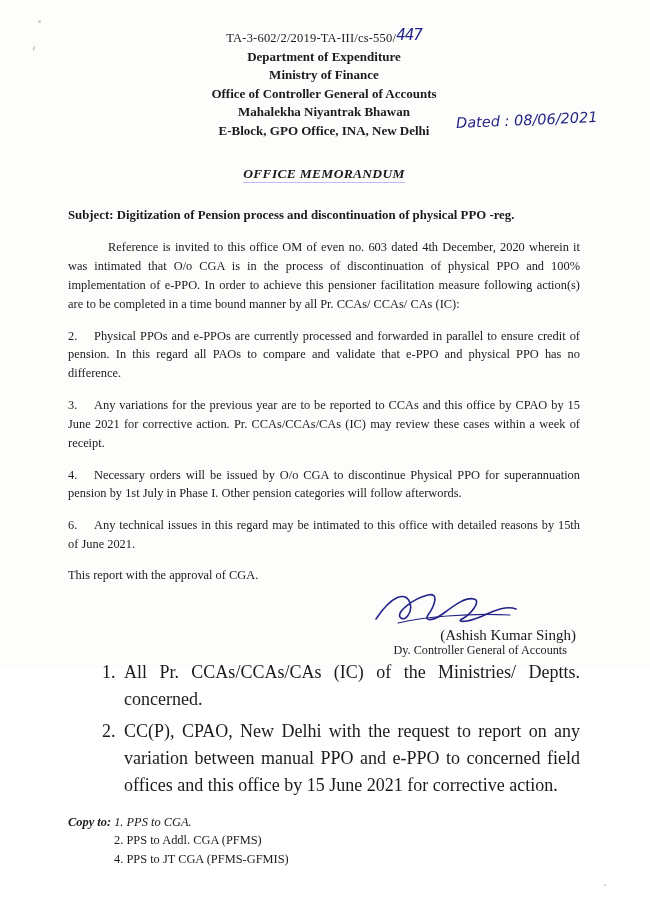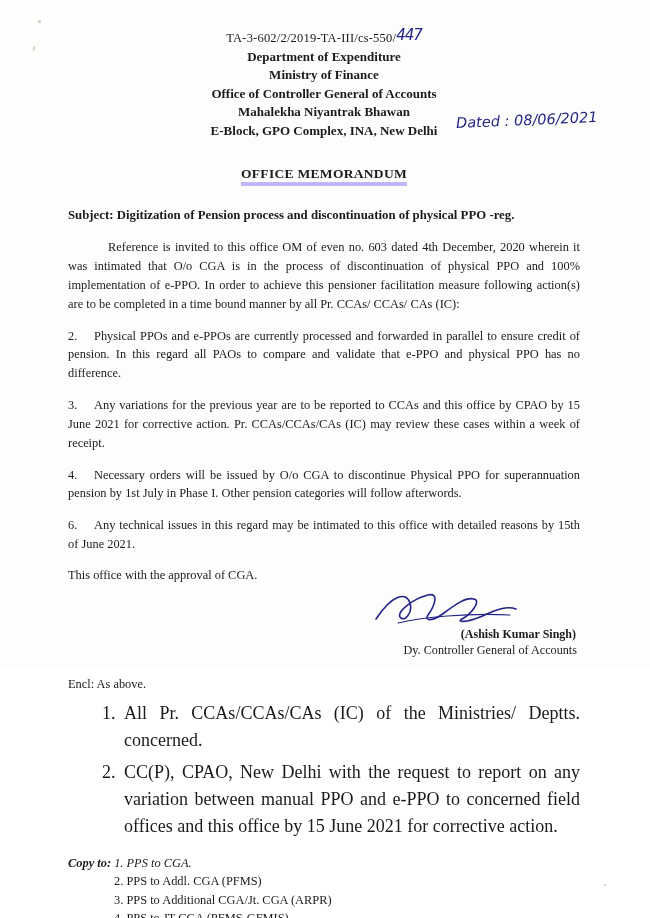--- a/index.html
+++ b/index.html
@@ -80,22 +80,23 @@
   }
 
   .om-title {
     text-align: center;
     font-weight: bold;
     font-size: 13.5px;
     margin: 26px 0 0 0;
     letter-spacing: .3px;
   }
   .om-title span {
-    border-bottom: 4px solid #c4b5fd;
+    border-bottom: 1px solid #c4b5fd;
     padding-bottom: 1px;
+    font-style: italic;
   }
 
   .subject {
     font-weight: bold;
     font-size: 12.8px;
     margin: 25px 0 0 0;
     line-height: 1.4;
   }
 
   p.para {
@@ -129,27 +130,27 @@
     position: absolute;
     right: 60px;
     top: 0;
     width: 150px;
     height: 40px;
   }
   .sign-name {
     position: absolute;
     right: 4px;
     top: 38px;
-    font-weight: bold;
-    font-size: 12px;
+    font-weight: normal;
+    font-size: 15px;
     white-space: nowrap;
   }
   .sign-desig {
     position: absolute;
-    right: 3px;
+    right: 13px;
     top: 54px;
     font-size: 12.2px;
     white-space: nowrap;
   }
 
   .encl {
     font-size: 12.4px;
     margin: 26px 0 0 0;
   }
   .to {
@@ -188,58 +189,56 @@
   <div class="content">
 
     <div class="ref-line">
       <span>TA-3-602/2/2019-TA-III/cs-550/</span><span class="ref-hand">447</span>
     </div>
 
     <div class="hdr">Department of Expenditure</div>
     <div class="hdr">Ministry of Finance</div>
     <div class="hdr">Office of Controller General of Accounts</div>
     <div class="hdr small">Mahalekha Niyantrak Bhawan</div>
-    <div class="hdr small">E-Block, GPO Complex, INA, New Delhi</div>
+    <div class="hdr small">E-Block, GPO Office, INA, New Delhi</div>
 
     <div class="dated">Dated : 08/06/2021</div>
 
     <div class="om-title"><span>OFFICE MEMORANDUM</span></div>
 
     <div class="subject">Subject: Digitization of Pension process and discontinuation of physical PPO -reg.</div>
 
     <p class="para"><span class="indent-first"></span><span>Reference is invited to this office OM of even no. 603 dated 4th December, 2020 wherein it was intimated that O/o CGA is in the process of discontinuation of physical PPO and 100% implementation of e-PPO. In order to achieve this pensioner facilitation measure following action(s) are to be completed in a time bound manner by all Pr. CCAs/ CCAs/ CAs (IC):</span></p>
 
     <p class="para"><span class="num">2.</span><span>Physical PPOs and e-PPOs are currently processed and forwarded in parallel to ensure credit of pension. In this regard all PAOs to compare and validate that e-PPO and physical PPO has no difference.</span></p>
 
     <p class="para"><span class="num">3.</span><span>Any variations for the previous year are to be reported to CCAs and this office by CPAO by 15 June 2021 for corrective action. Pr. CCAs/CCAs/CAs (IC) may review these cases within a week of receipt.</span></p>
 
     <p class="para"><span class="num">4.</span><span>Necessary orders will be issued by O/o CGA to discontinue Physical PPO for superannuation pension by 1st July in Phase I. Other pension categories will follow afterwords.</span></p>
 
 
     <p class="para"><span class="num">6.</span><span>Any technical issues in this regard may be intimated to this office with detailed reasons by 15th of June 2021.</span></p>
 
-    <div class="closing">This office with the approval of CGA.</div>
+    <div class="closing">This report with the approval of CGA.</div>
 
     <div class="sign-block">
       <svg class="sign-scribble" viewBox="0 0 150 40">
         <path d="M6,30 C22,6 36,2 40,14 C43,24 34,34 30,28 C27,23 42,10 58,6 C70,3 64,18 58,26 C54,32 62,33 74,24 C86,15 96,8 104,10 C112,12 100,26 92,30 C86,33 96,34 110,28 C124,22 136,16 146,20" fill="none" stroke="#23238a" stroke-width="1.6" stroke-linecap="round"></path>
         <path d="M28,34 C54,28 96,24 140,26" fill="none" stroke="#23238a" stroke-width="1.2" stroke-linecap="round"></path>
       </svg>
       <div class="sign-name">(Ashish Kumar Singh)</div>
       <div class="sign-desig">Dy. Controller General of Accounts</div>
     </div>
 
-    <div class="encl">Encl: As above.</div>
 
     <ol class="recipients">
       <li>All Pr. CCAs/CCAs/CAs (IC) of the Ministries/ Deptts. concerned.</li>
       <li>CC(P), CPAO, New Delhi with the request to report on any variation between manual PPO and e-PPO to concerned field offices and this office by 15 June 2021 for corrective action.</li>
     </ol>
 
     <div class="copy-block">
       <div class="copy-line first"><span class="lbl">Copy to:</span> <span>1. PPS to CGA.</span></div>
       <div class="copy-line">2. PPS to Addl. CGA (PFMS)</div>
-      <div class="copy-line">3. PPS to Additional CGA/Jt. CGA (ARPR)</div>
       <div class="copy-line">4. PPS to JT CGA (PFMS-GFMIS)</div>
     </div>
 
   </div>
 </div>
 
 </body></html>

